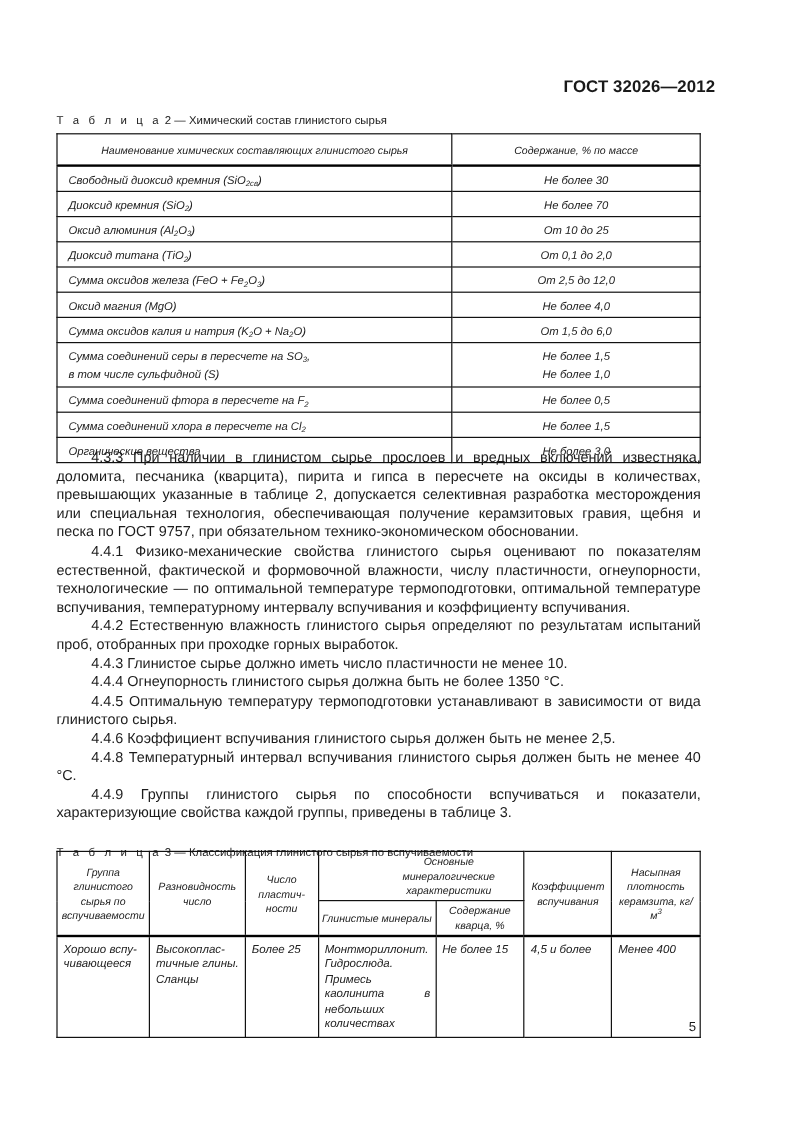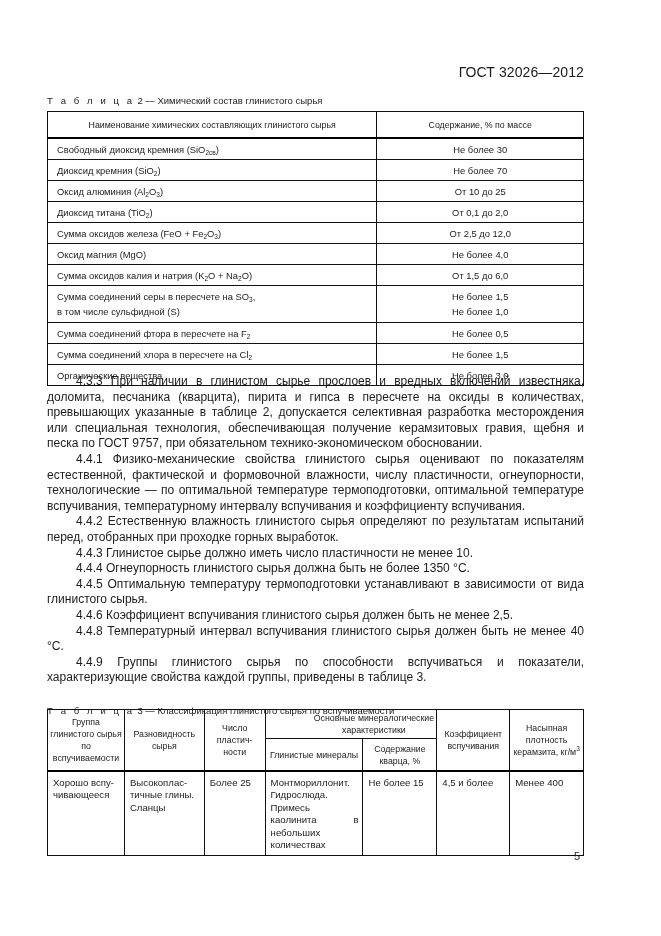--- a/index.html
+++ b/index.html
@@ -1,23 +1,23 @@
 <!DOCTYPE html>
 <html><head>
 <meta charset="utf-8">
 <style>
   html, body { margin: 0; padding: 0; background: #ffffff; }
   body { width: 661px; height: 936px; position: relative; overflow: hidden;
          font-family: "Liberation Sans", sans-serif; color: #1a1a1a; }
   .abs { position: absolute; }
-  #doc-id { left: 0; top: 64px; width: 584px; text-align: right; font-weight: normal; font-size: 14px; letter-spacing: 0.1px; }
+  #doc-id { left: 0; top: 64px; width: 584px; text-align: right; font-weight: bold; font-size: 14px; letter-spacing: 0.1px; padding-left: 12px; }
   .tcap { font-size: 9.5px; color: #222; }
   .tcap .sp { letter-spacing: 2.6px; }
   table { border-collapse: collapse; position: absolute; font-size: 9.4px; color: #222; }
-  td, th { border: 1px solid #111; font-weight: normal; }
+  td, th { border: 1px solid #111; font-weight: normal; font-style: italic; }
   #t2 { left: 47px; top: 111px; width: 537px; }
   #t2 th { height: 23px; text-align: center; font-size: 8.8px; }
   #t2 thead tr th { border-bottom: 2.5px solid #000; }
   #t2 td { height: 20px; padding: 0 0 0 9px; }
   #t2 td.v { text-align: center; padding: 0; }
   #t2 td.tall { height: 36px; line-height: 15px; }
   sub { font-size: 6.5px; vertical-align: -2px; line-height: 0; }
   sup { font-size: 6.5px; vertical-align: 4px; line-height: 0; }
   .body-text { font-size: 12px; line-height: 15.6px; color: #1c1c1c; text-align: justify; }
   .p { text-indent: 29px; margin: 0; }
@@ -93,21 +93,21 @@
     <tr>
       <td>Органические вещества</td>
       <td class="v">Не более 3,0</td>
     </tr>
   </tbody>
 </table>
 
 <div class="abs body-text" id="text-block">
   <p class="p">4.3.3 При наличии в глинистом сырье прослоев и вредных включений известняка, доломита, песчаника (кварцита), пирита и гипса в пересчете на оксиды в количествах, превышающих указанные в таблице 2, допускается селективная разработка месторождения или специальная технология, обеспечивающая получение керамзитовых гравия, щебня и песка по ГОСТ 9757, при обязательном технико-экономическом обосновании.</p>
   <p class="p">4.4.1 Физико-механические свойства глинистого сырья оценивают по показателям естественной, фактической и формовочной влажности, числу пластичности, огнеупорности, технологические — по оптимальной температуре термоподготовки, оптимальной температуре вспучивания, температурному интервалу вспучивания и коэффициенту вспучивания.</p>
-  <p class="p">4.4.2 Естественную влажность глинистого сырья определяют по результатам испытаний перед, отобранных при проходке горных выработок.</p>
+  <p class="p">4.4.2 Естественную влажность глинистого сырья определяют по результатам испытаний проб, отобранных при проходке горных выработок.</p>
   <p class="p">4.4.3 Глинистое сырье должно иметь число пластичности не менее 10.</p>
   <p class="p">4.4.4 Огнеупорность глинистого сырья должна быть не более 1350 °C.</p>
   <p class="p">4.4.5 Оптимальную температуру термоподготовки устанавливают в зависимости от вида глинистого сырья.</p>
   <p class="p">4.4.6 Коэффициент вспучивания глинистого сырья должен быть не менее 2,5.</p>
   <p class="p">4.4.8 Температурный интервал вспучивания глинистого сырья должен быть не менее 40 °C.</p>
   <p class="p">4.4.9 Группы глинистого сырья по способности вспучиваться и показатели, характеризующие свойства каждой группы, приведены в таблице 3.</p>
 </div>
 
 <div class="abs tcap" style="left:47px; top:693px;margin-top:12px;"><span class="sp">Т а б л и ц а</span><span> 3 — Классификация глинистого сырья по вспучиваемости</span></div>
 
@@ -117,21 +117,21 @@
       <col style="width:80px">
       <col style="width:61px">
     <col style="width:98px">
       <col style="width:74px">
       <col style="width:73px">
       <col style="width:74px">
   </colgroup>
   <thead>
     <tr class="r1">
       <th rowspan="2" class="nb" style="height:56px;">Группа глинистого сырья по вспучиваемости</th>
-      <th rowspan="2" class="nb">Разновидность сырья</th>
+      <th rowspan="2" class="nb">Разновидность число</th>
       <th rowspan="2" class="nb">Число пластич-ности</th>
       <th colspan="2" style="height:24px;padding-left:48px;">Основные минералогические характеристики</th>
       <th rowspan="2" class="nb">Коэффициент вспучивания</th>
       <th rowspan="2" class="nb"><span>Насыпная плотность керамзита, кг/м</span><sup>3</sup></th>
     </tr>
     <tr class="r2">
       <th>Глинистые минералы</th>
       <th>Содержание кварца, %</th>
     </tr>
   </thead>

